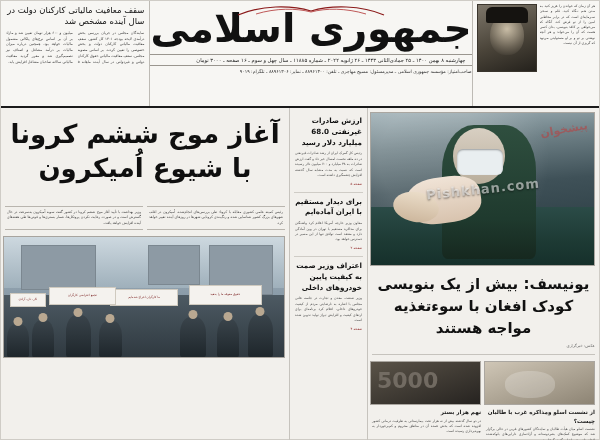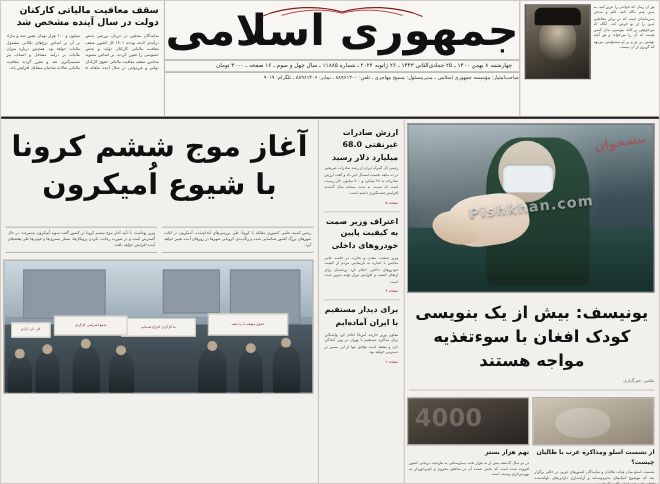--- a/index.html
+++ b/index.html
@@ -64,21 +64,21 @@
     padding:2px 6px;white-space:nowrap;
   }
   .logo-sub2{
     margin-top:3px;font-size:4.6px;color:#333;direction:rtl;white-space:nowrap;
   }
   .mast-left{
     width:150px;border-right:1px solid #bdbab4;padding:4px 5px;
     box-sizing:border-box;direction:rtl;
   }
   .mast-left h3{
-    margin:0 0 3px 0;font-size:8.5px;line-height:1.35;font-weight:bold;
+    margin:0 0 3px 0;font-size:8.5px;line-height:1.35;font-weight:normal;
     color:#111;text-align:right;
   }
   .mast-left .body{
     font-size:3.6px;line-height:1.6;color:#3b3b3b;text-align:justify;
     column-count:2;column-gap:5px;
   }
 
   
   .grid{
     display:flex;flex-direction:row;height:333px;box-sizing:border-box;
@@ -242,43 +242,43 @@
       <div class="lower-right">
         <div class="lr-card">
           <div class="lr-photo">
             <div class="blob"></div>
           </div>
           <div class="lr-title">از نشست اسلو ومذاکره غرب با طالبان چیست؟</div>
           <div class="lr-text">نشست اسلو میان هیأت طالبان و نمایندگان کشورهای غربی در حالی برگزار شد که موضوع کمک‌های بشردوستانه و آزادسازی دارایی‌های بلوکه‌شده افغانستان محور اصلی گفت‌وگوها بود.</div>
         </div>
         <div class="lr-card">
           <div class="lr-photo dark">
-            <div class="lr-big">4000</div>
+            <div class="lr-big">5000</div>
           </div>
           <div class="lr-title">نهم هزار بستر</div>
           <div class="lr-text">در دو سال گذشته بیش از نه هزار تخت بیمارستانی به ظرفیت درمانی کشور افزوده شده است که بخش عمده آن در مناطق محروم و کم‌برخوردار به بهره‌برداری رسیده است.</div>
         </div>
       </div>
     </div>
 
     <div class="col-mid">
       <div class="brief">
         <h4>ارزش صادرات غیرنفتی 68.0 میلیارد دلار رسید</h4>
         <p>رئیس کل گمرک ایران از رشد صادرات غیرنفتی در ده ماهه نخست امسال خبر داد و گفت ارزش صادرات به ۳۸ میلیارد و ۷۰۰ میلیون دلار رسیده است که نسبت به مدت مشابه سال گذشته افزایش چشمگیری داشته است.</p>
         <div class="tag">صفحه ۵</div>
       </div>
       <div class="brief">
+        <h4>برای دیدار مستقیم با ایران آماده‌ایم</h4>
+        <p>معاون وزیر خارجه آمریکا اعلام کرد واشنگتن برای مذاکره مستقیم با تهران در وین آمادگی دارد و معتقد است توافق تنها از این مسیر در دسترس خواهد بود.</p>
+        <div class="tag">صفحه ۲</div>
+      </div>
+      <div class="brief">
         <h4>اعتراف وزیر صمت به کیفیت پایین خودروهای داخلی</h4>
         <p>وزیر صنعت، معدن و تجارت در جلسه علنی مجلس با اشاره به نارضایتی مردم از کیفیت خودروهای داخلی، اعلام کرد برنامه‌ای برای ارتقای کیفیت و افزایش تیراژ تولید تدوین شده است.</p>
         <div class="tag">صفحه ۴</div>
-      </div>
-      <div class="brief">
-        <h4>برای دیدار مستقیم با ایران آماده‌ایم</h4>
-        <p>معاون وزیر خارجه آمریکا اعلام کرد واشنگتن برای مذاکره مستقیم با تهران در وین آمادگی دارد و معتقد است توافق تنها از این مسیر در دسترس خواهد بود.</p>
-        <div class="tag">صفحه ۲</div>
       </div>
     </div>
 
     <div class="col-left">
       <div class="lead-head">آغاز موج ششم کرونا با شیوع اُمیکرون</div>
 
       <div class="lead-sub-row">
         <div class="lead-sub">رئیس کمیته علمی کشوری مقابله با کرونا: طی بررسی‌های انجام‌شده، اُمیکرون در اغلب شهرهای بزرگ کشور شناسایی شده و رنگ‌بندی کرونایی شهرها در روزهای آینده تغییر خواهد کرد.</div>
         <div class="lead-sub">وزیر بهداشت با تأیید آغاز موج ششم کرونا در کشور گفت سویه اُمیکرون به‌سرعت در حال گسترش است و در صورت رعایت نکردن پروتکل‌ها، شمار بستری‌ها و فوتی‌ها طی هفته‌های آینده افزایش خواهد یافت.</div>
       </div>

